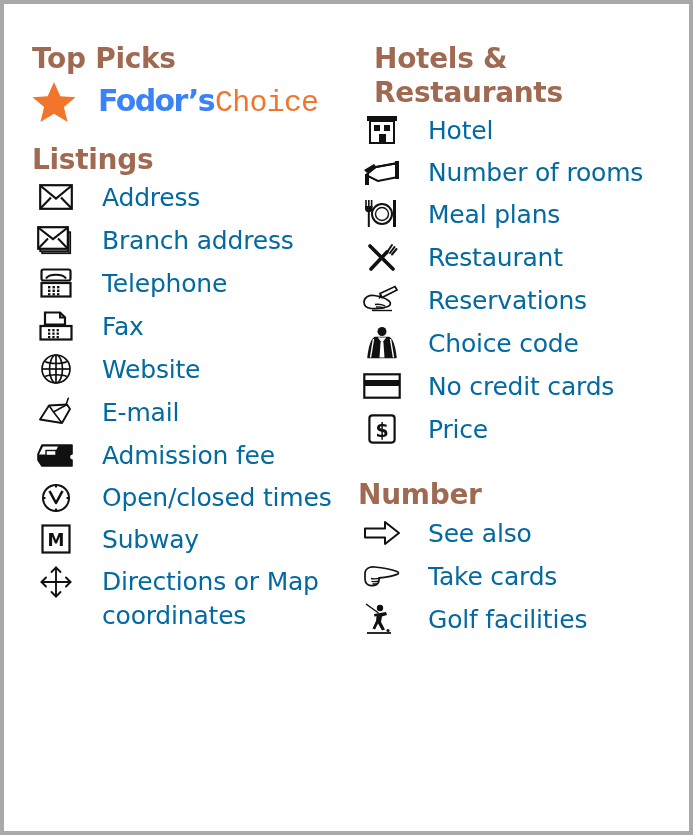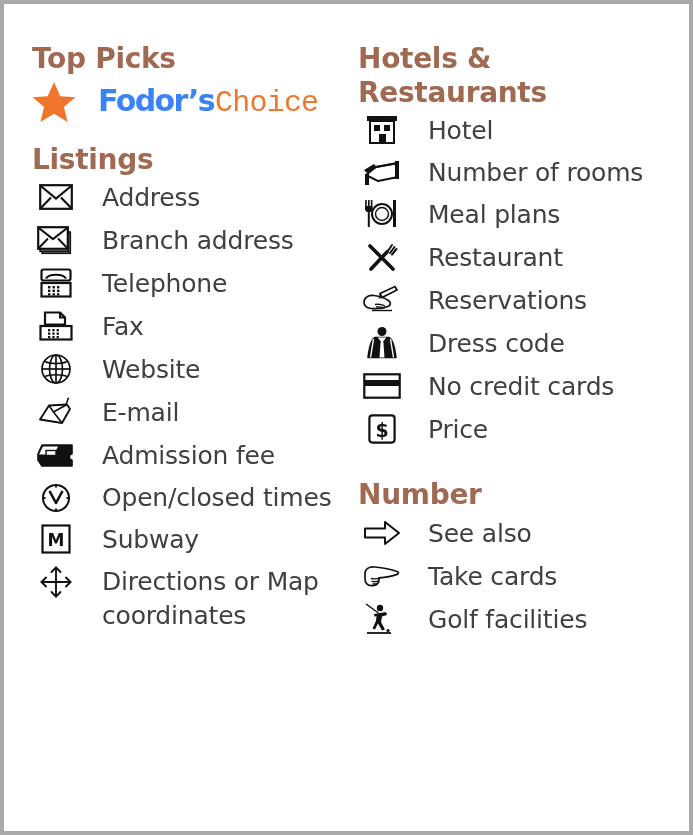--- a/index.html
+++ b/index.html
@@ -40,21 +40,21 @@
     font-family: "DejaVu Sans", sans-serif;
     font-weight: bold;
     font-size: 28px;
     line-height: 1.2;
     letter-spacing: -0.3px;
     margin: 0;
     padding: 0;
   }
   .heading-toppicks   { margin: 0 0 4px 0; }
   .heading-listings   { margin: 19px 0 4px 0; }
-  .heading-hotels     { margin: 0 0 4px 0; max-width: 250px; }
+  .heading-hotels     { margin: 0 0 4px 16px; max-width: 250px; }
   .heading-other      { margin: 30px 0 4px 0; }
 
   
   .fodors-row {
     display: flex;
     align-items: center;
     height: 44px;
     margin-bottom: 2px;
   }
   .fodors-star {
@@ -97,21 +97,21 @@
     flex: 0 0 48px;
     width: 48px;
     height: 34px;
     display: flex;
     align-items: center;
     justify-content: center;
   }
   .legend-icon svg { display: block; }
   .legend-label {
     margin-left: 22px;
-    color: #404040;
+    color: #0369a1;
     font-family: "DejaVu Sans", sans-serif;
     font-size: 25px;
     line-height: 36px;
     font-weight: normal;
     letter-spacing: -0.2px;
     max-width: 250px;
   }
   .legend-label.wrap2 { line-height: 34px; }
 </style>
 </head>
@@ -369,21 +369,21 @@
       <div class="legend-item">
         <span class="legend-icon">
           <svg width="32" height="34" viewBox="0 0 32 34" aria-hidden="true">
             <circle cx="16" cy="5.5" r="4.5" fill="#111"></circle>
             <path d="M9 11.5 C6 13 3.5 19 2 31.5 L30 31.5 C28.5 19 26 13 23 11.5 Z" fill="#111" stroke="#111" stroke-width="1.5" stroke-linejoin="round"></path>
             <path d="M12.5 11.5 L16 16 L19.5 11.5" fill="#fff" stroke="#fff" stroke-width="1.2"></path>
             <path d="M14.6 16 L17.4 16 L18.5 31.5 L13.5 31.5 Z" fill="#fff"></path>
             <path d="M7.5 13 L4.5 31.5 M24.5 13 L27.5 31.5" fill="none" stroke="#fff" stroke-width="1.4"></path>
           </svg>
         </span>
-        <span class="legend-label">Dress code</span>
+        <span class="legend-label">Choice code</span>
       </div>
 
       <div class="legend-item">
         <span class="legend-icon">
           <svg width="38" height="26" viewBox="0 0 38 26" aria-hidden="true">
             <rect x="1.3" y="1.3" width="35.4" height="23.4" fill="#fff" stroke="#111" stroke-width="2.2"></rect>
             <rect x="1.3" y="7" width="35.4" height="6" fill="#111"></rect>
           </svg>
         </span>
         <span class="legend-label">No credit cards</span>

